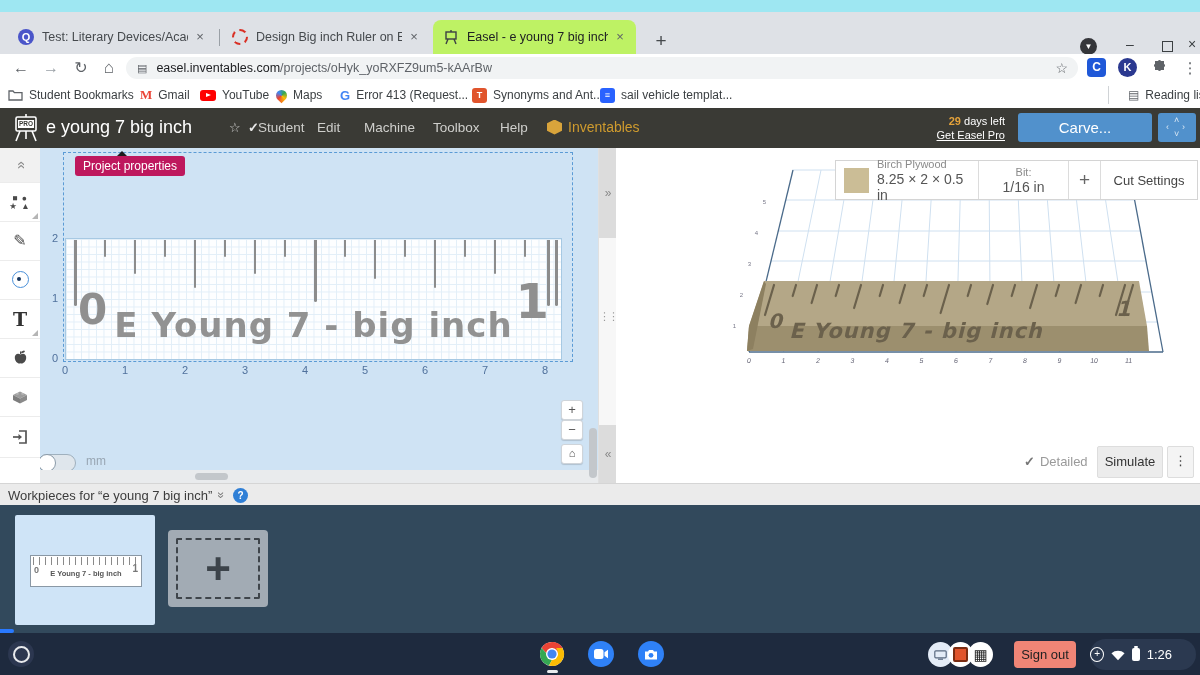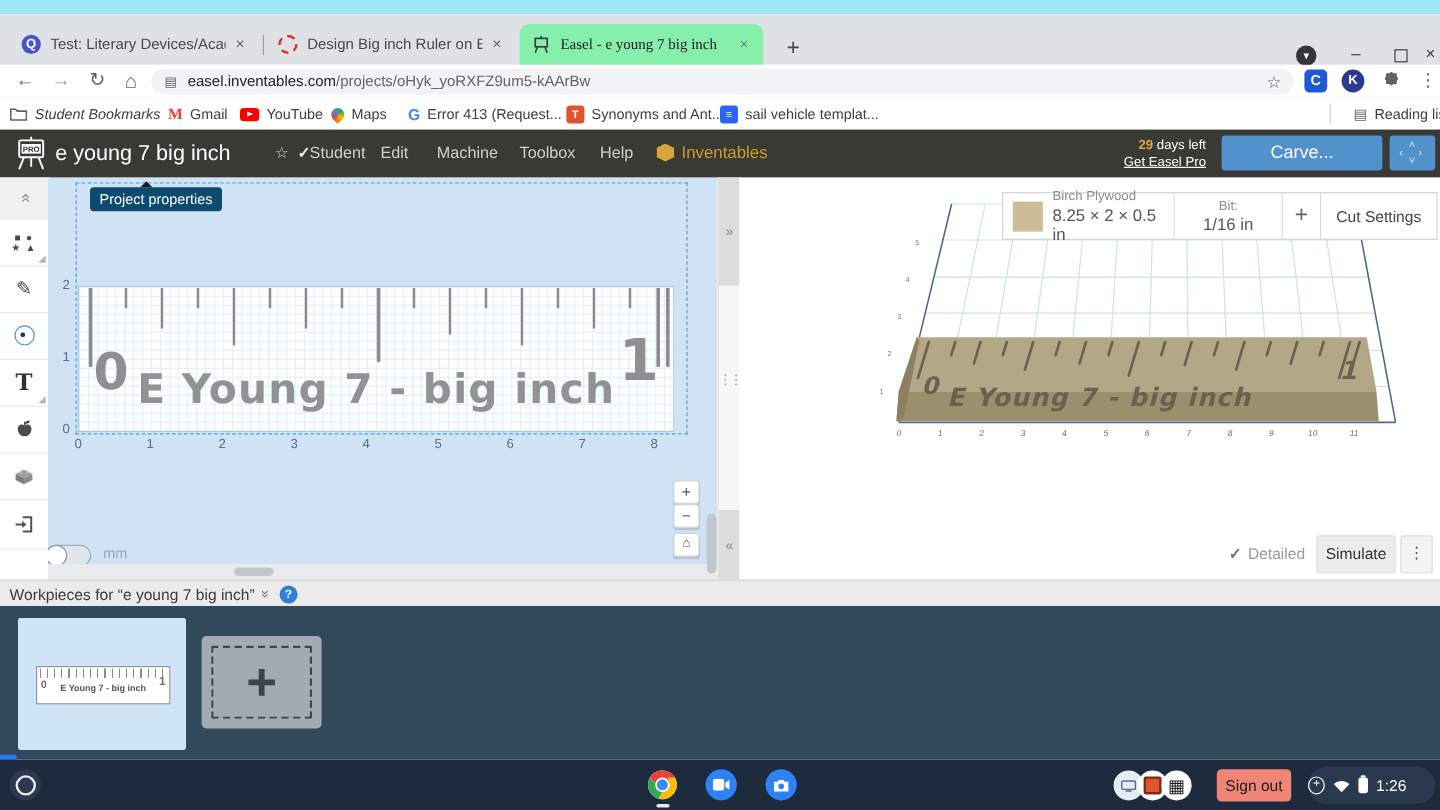--- a/index.html
+++ b/index.html
@@ -6,21 +6,21 @@
   .screen{position:relative;width:1200px;height:675px;overflow:hidden;
     font-family:"Liberation Sans",sans-serif;background:#fff;}
   .abs{position:absolute;}
 
   
   .desktop-strip{left:0;top:0;width:1200px;height:12px;background:#9ee7f2;}
   .tabstrip{left:0;top:12px;width:1200px;height:42px;background:#dee1e6;}
   .tab{position:absolute;top:8px;height:34px;border-radius:8px 8px 0 0;display:flex;align-items:center;
     font-size:12.5px;color:#45494d;}
   .tab .title{flex:1;overflow:hidden;white-space:nowrap;margin:0 4px 0 8px;}
-  .tab.active{background:#86efac;color:#202124;font-family:Liberation Serif, serif;}
+  .tab.active{background:#bef264;color:#202124;}
   .tab-close{width:16px;height:16px;border-radius:50%;text-align:center;line-height:15px;
     font-size:13px;color:#5f6368;margin-right:8px;flex:none;}
   .favicon{width:16px;height:16px;flex:none;margin-left:10px;}
   .tab-sep{position:absolute;top:17px;width:1px;height:17px;background:#9aa0a6;}
   .newtab{position:absolute;left:648px;top:16px;width:26px;height:26px;border-radius:50%;
     text-align:center;line-height:25px;font-size:19px;color:#45494d;}
   .wctl{position:absolute;top:24px;color:#3c4043;font-size:14px;text-align:center;width:20px;}
   .profile-chip{position:absolute;left:1080px;top:26px;width:17px;height:17px;border-radius:50%;
     background:#35363a;color:#fff;font-size:8px;text-align:center;line-height:17px;}
   .maxbox{position:absolute;left:1162px;top:29px;width:9px;height:9px;border:1.6px solid #3c4043;}
@@ -67,21 +67,21 @@
     clip-path:polygon(50% 0,100% 25%,100% 75%,50% 100%,0 75%,0 25%);}
   .brand-name{color:#cf9b2e;font-size:14px;}
   .trial{position:absolute;left:905px;top:6px;width:100px;text-align:right;color:#fff;font-size:11px;line-height:14px;}
   .trial b{color:#e5a33b;font-weight:bold;}
   .trial a{color:#fff;text-decoration:underline;}
   .carve-btn{position:absolute;left:1018px;top:5px;width:134px;height:29px;background:#5191cc;border-radius:3px;
     color:#fff;font-size:15px;text-align:center;line-height:29px;}
   .expand-btn{position:absolute;left:1158px;top:5px;width:38px;height:29px;background:#5191cc;border-radius:3px;}
   .expand-btn span{position:absolute;color:#dce9f5;font-size:9px;line-height:9px;}
 
-  .tooltip{position:absolute;left:75px;top:156px;background:#0c4a6e;color:#fff;font-size:12px;
+  .tooltip{position:absolute;left:75px;top:156px;background:#be185d;color:#fff;font-size:12px;
     padding:3px 8px;border-radius:3px;z-index:30;}
   .tooltip:before{content:"";position:absolute;left:42px;top:-5px;border-left:5px solid transparent;
     border-right:5px solid transparent;border-bottom:5px solid #1d1d1d;}
 
   
   .toolbar{left:0;top:148px;width:40px;height:335px;background:#fff;border-right:1px solid #d8d8d8;}
   .tool{position:absolute;left:0;width:40px;height:39px;border-bottom:1px solid #ececec;
     display:flex;align-items:center;justify-content:center;color:#4a4a4a;}
   .tool .corner{position:absolute;right:2px;bottom:2px;width:0;height:0;
     border-left:6px solid transparent;border-bottom:6px solid #b5b5b5;}
@@ -239,21 +239,21 @@
     <span class="ext-k">K</span>
     <span class="ext-puzzle">
       <svg width="17" height="17" viewBox="0 0 17 17">
           <path d="M7,2 a1.6,1.6 0 0 1 3,0 h3 v3 a1.6,1.6 0 0 1 0,3 v3 h-3 a1.6,1.6 0 0 1 -3,0 h-3 v-3 a1.6,1.6 0 0 1 0,-3 v-3 z" fill="#5f6368"></path>
         </svg>
     </span>
     <span class="menu-dots">⋮</span>
   </div>
 
   <div class="abs bookmarks">
-    <div class="bm" style="left:8px;font-style:italic;">
+    <div class="bm" style="left:8px;">
       <span class="ic">
           <svg width="15" height="12" viewBox="0 0 15 12">
             <path d="M1,2 h4 l1.4,1.6 H14 V11 H1 Z" fill="none" stroke="#5f6368" stroke-width="1.3"></path>
           </svg>
         </span>
       <span>Student Bookmarks</span>
     </div>
     <div class="bm" style="left:140px;">
       <span class="ic m-ic">M</span>
       <span>Gmail</span>

